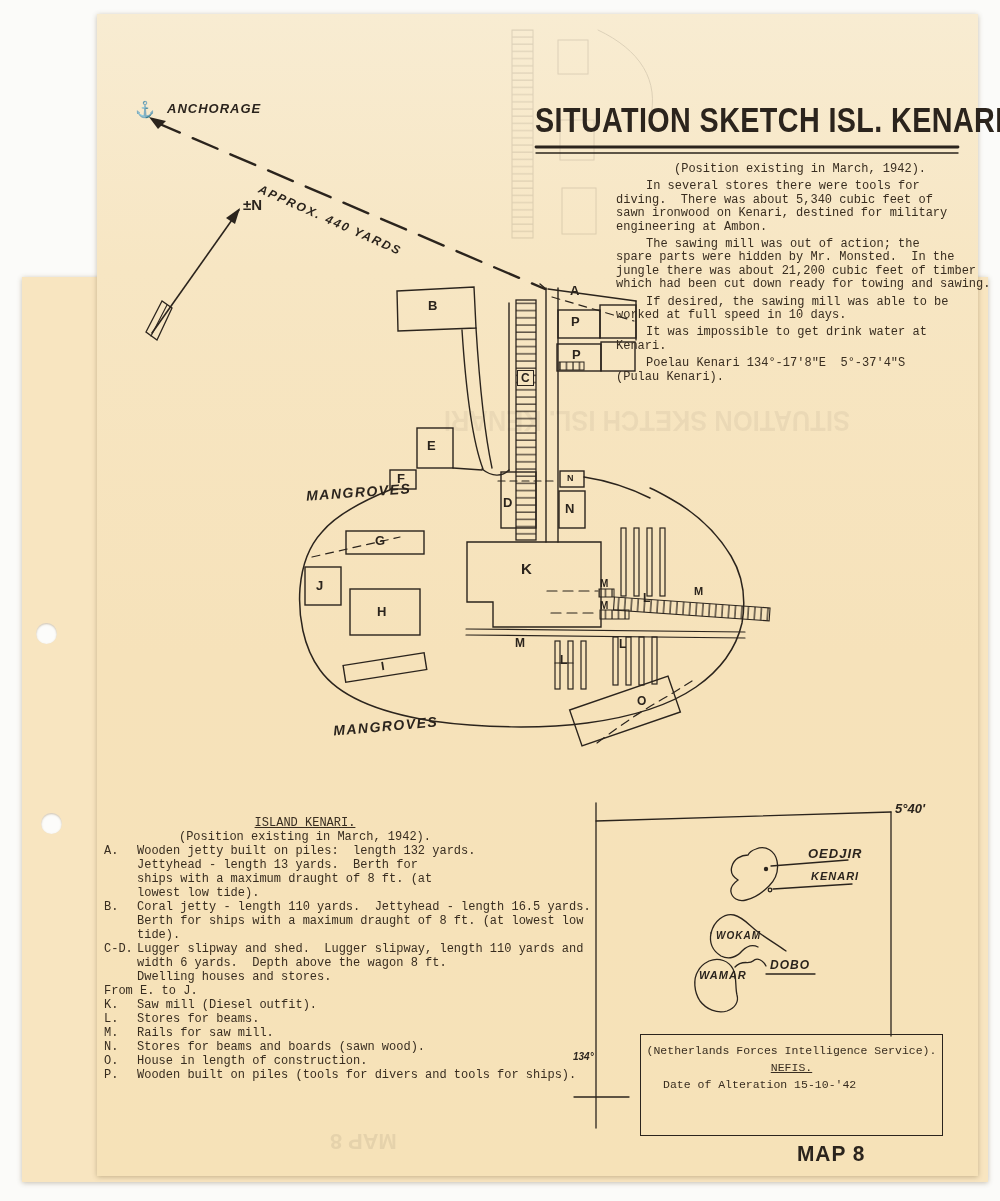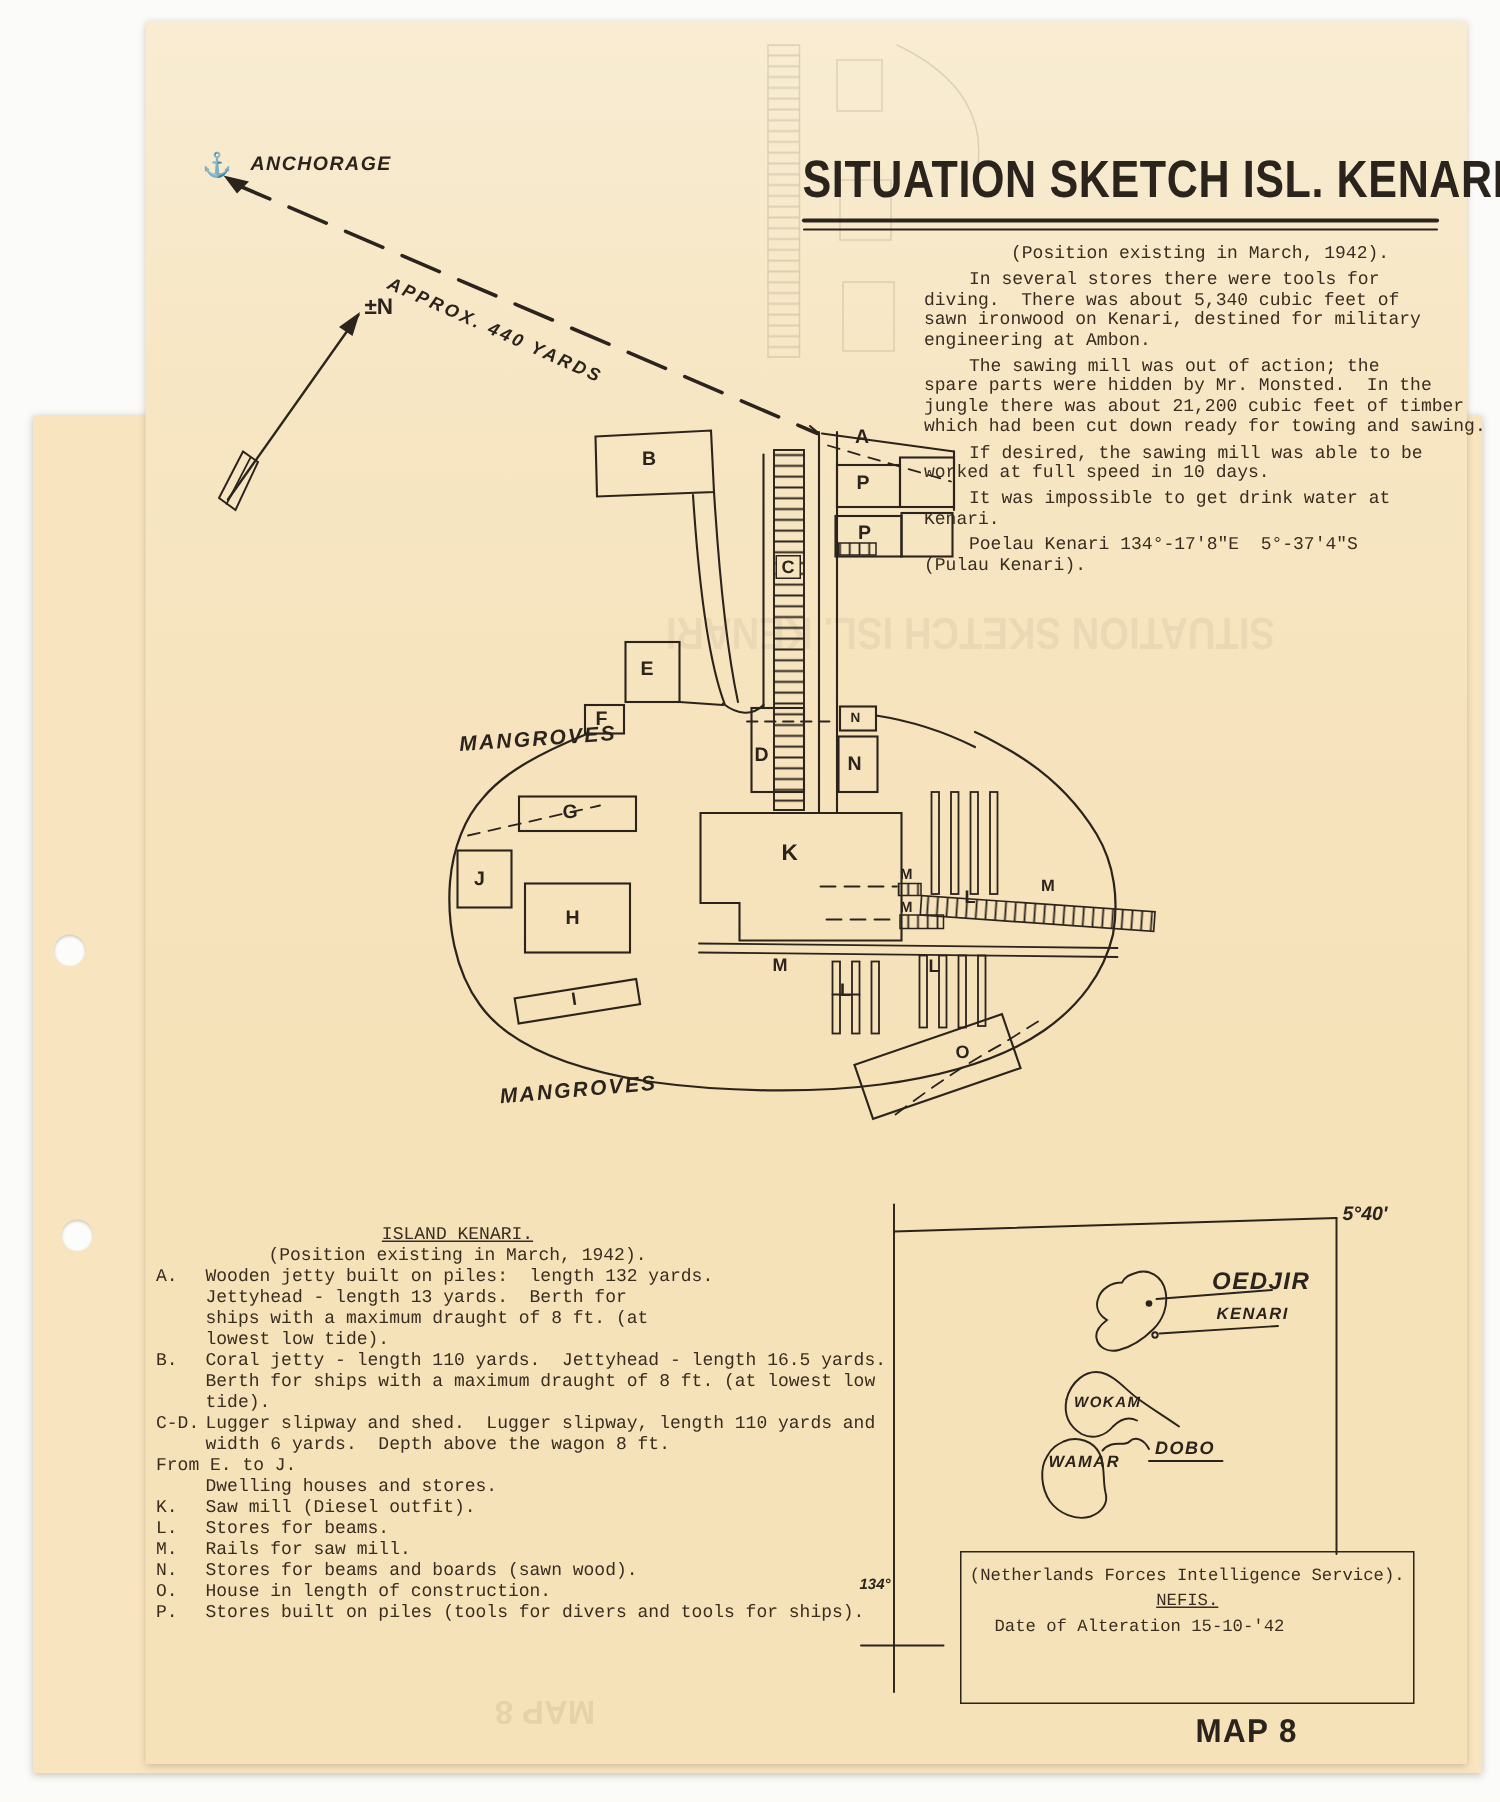--- a/index.html
+++ b/index.html
@@ -277,28 +277,28 @@
         <span class="t">Coral jetty - length 110 yards.  Jettyhead - length 16.5 yards.
 Berth for ships with a maximum draught of 8 ft. (at lowest low
 tide).</span>
       </div>
     <div class="li">
         <span class="k">C-D.</span>
         <span class="t">Lugger slipway and shed.  Lugger slipway, length 110 yards and
 width 6 yards.  Depth above the wagon 8 ft.</span>
       </div>
     <div class="li">
+        <span class="k"></span>
+        <span class="t">Dwelling houses and stores.</span>
+      </div>
+    <div class="li">
         <span class="k">From E. to J.</span>
         <span class="t"></span>
       </div>
     <div class="li">
-        <span class="k"></span>
-        <span class="t">Dwelling houses and stores.</span>
-      </div>
-    <div class="li">
         <span class="k">K.</span>
         <span class="t">Saw mill (Diesel outfit).</span>
       </div>
     <div class="li">
         <span class="k">L.</span>
         <span class="t">Stores for beams.</span>
       </div>
     <div class="li">
         <span class="k">M.</span>
         <span class="t">Rails for saw mill.</span>
@@ -306,27 +306,27 @@
     <div class="li">
         <span class="k">N.</span>
         <span class="t">Stores for beams and boards (sawn wood).</span>
       </div>
     <div class="li">
         <span class="k">O.</span>
         <span class="t">House in length of construction.</span>
       </div>
     <div class="li">
         <span class="k">P.</span>
-        <span class="t">Stores built on piles (tools for divers and tools for ships).</span>
+        <span class="t">Wooden built on piles (tools for divers and tools for ships).</span>
       </div>
   </div>
 
   <div class="hand" style="left:895px;top:801px;font-size:13px;">5°40'</div>
   <div class="hand" style="left:573px;top:1051px;font-size:10px;text-align:center;">134°</div>
-  <div class="hand" style="left:808px;top:846px;font-size:16px;letter-spacing:1px;">OEDJIR</div>
+  <div class="hand" style="left:808px;top:846px;font-size:13px;letter-spacing:1px;">OEDJIR</div>
   <div class="hand" style="left:811px;top:870px;font-size:11px;letter-spacing:1px;">KENARI</div>
   <div class="hand" style="left:716px;top:930px;font-size:10px;letter-spacing:1px;">WOKAM</div>
   <div class="hand" style="left:770px;top:958px;font-size:12px;letter-spacing:1px;">DOBO</div>
   <div class="hand" style="left:699px;top:969px;font-size:11px;letter-spacing:1px;">WAMAR</div>
 
   <div class="abs mono" id="nefis-box">
     <div class="c">(Netherlands Forces Intelligence Service).</div>
     <div class="c u">NEFIS.</div>
     <div class="alt">Date of Alteration 15-10-'42</div>
   </div>

